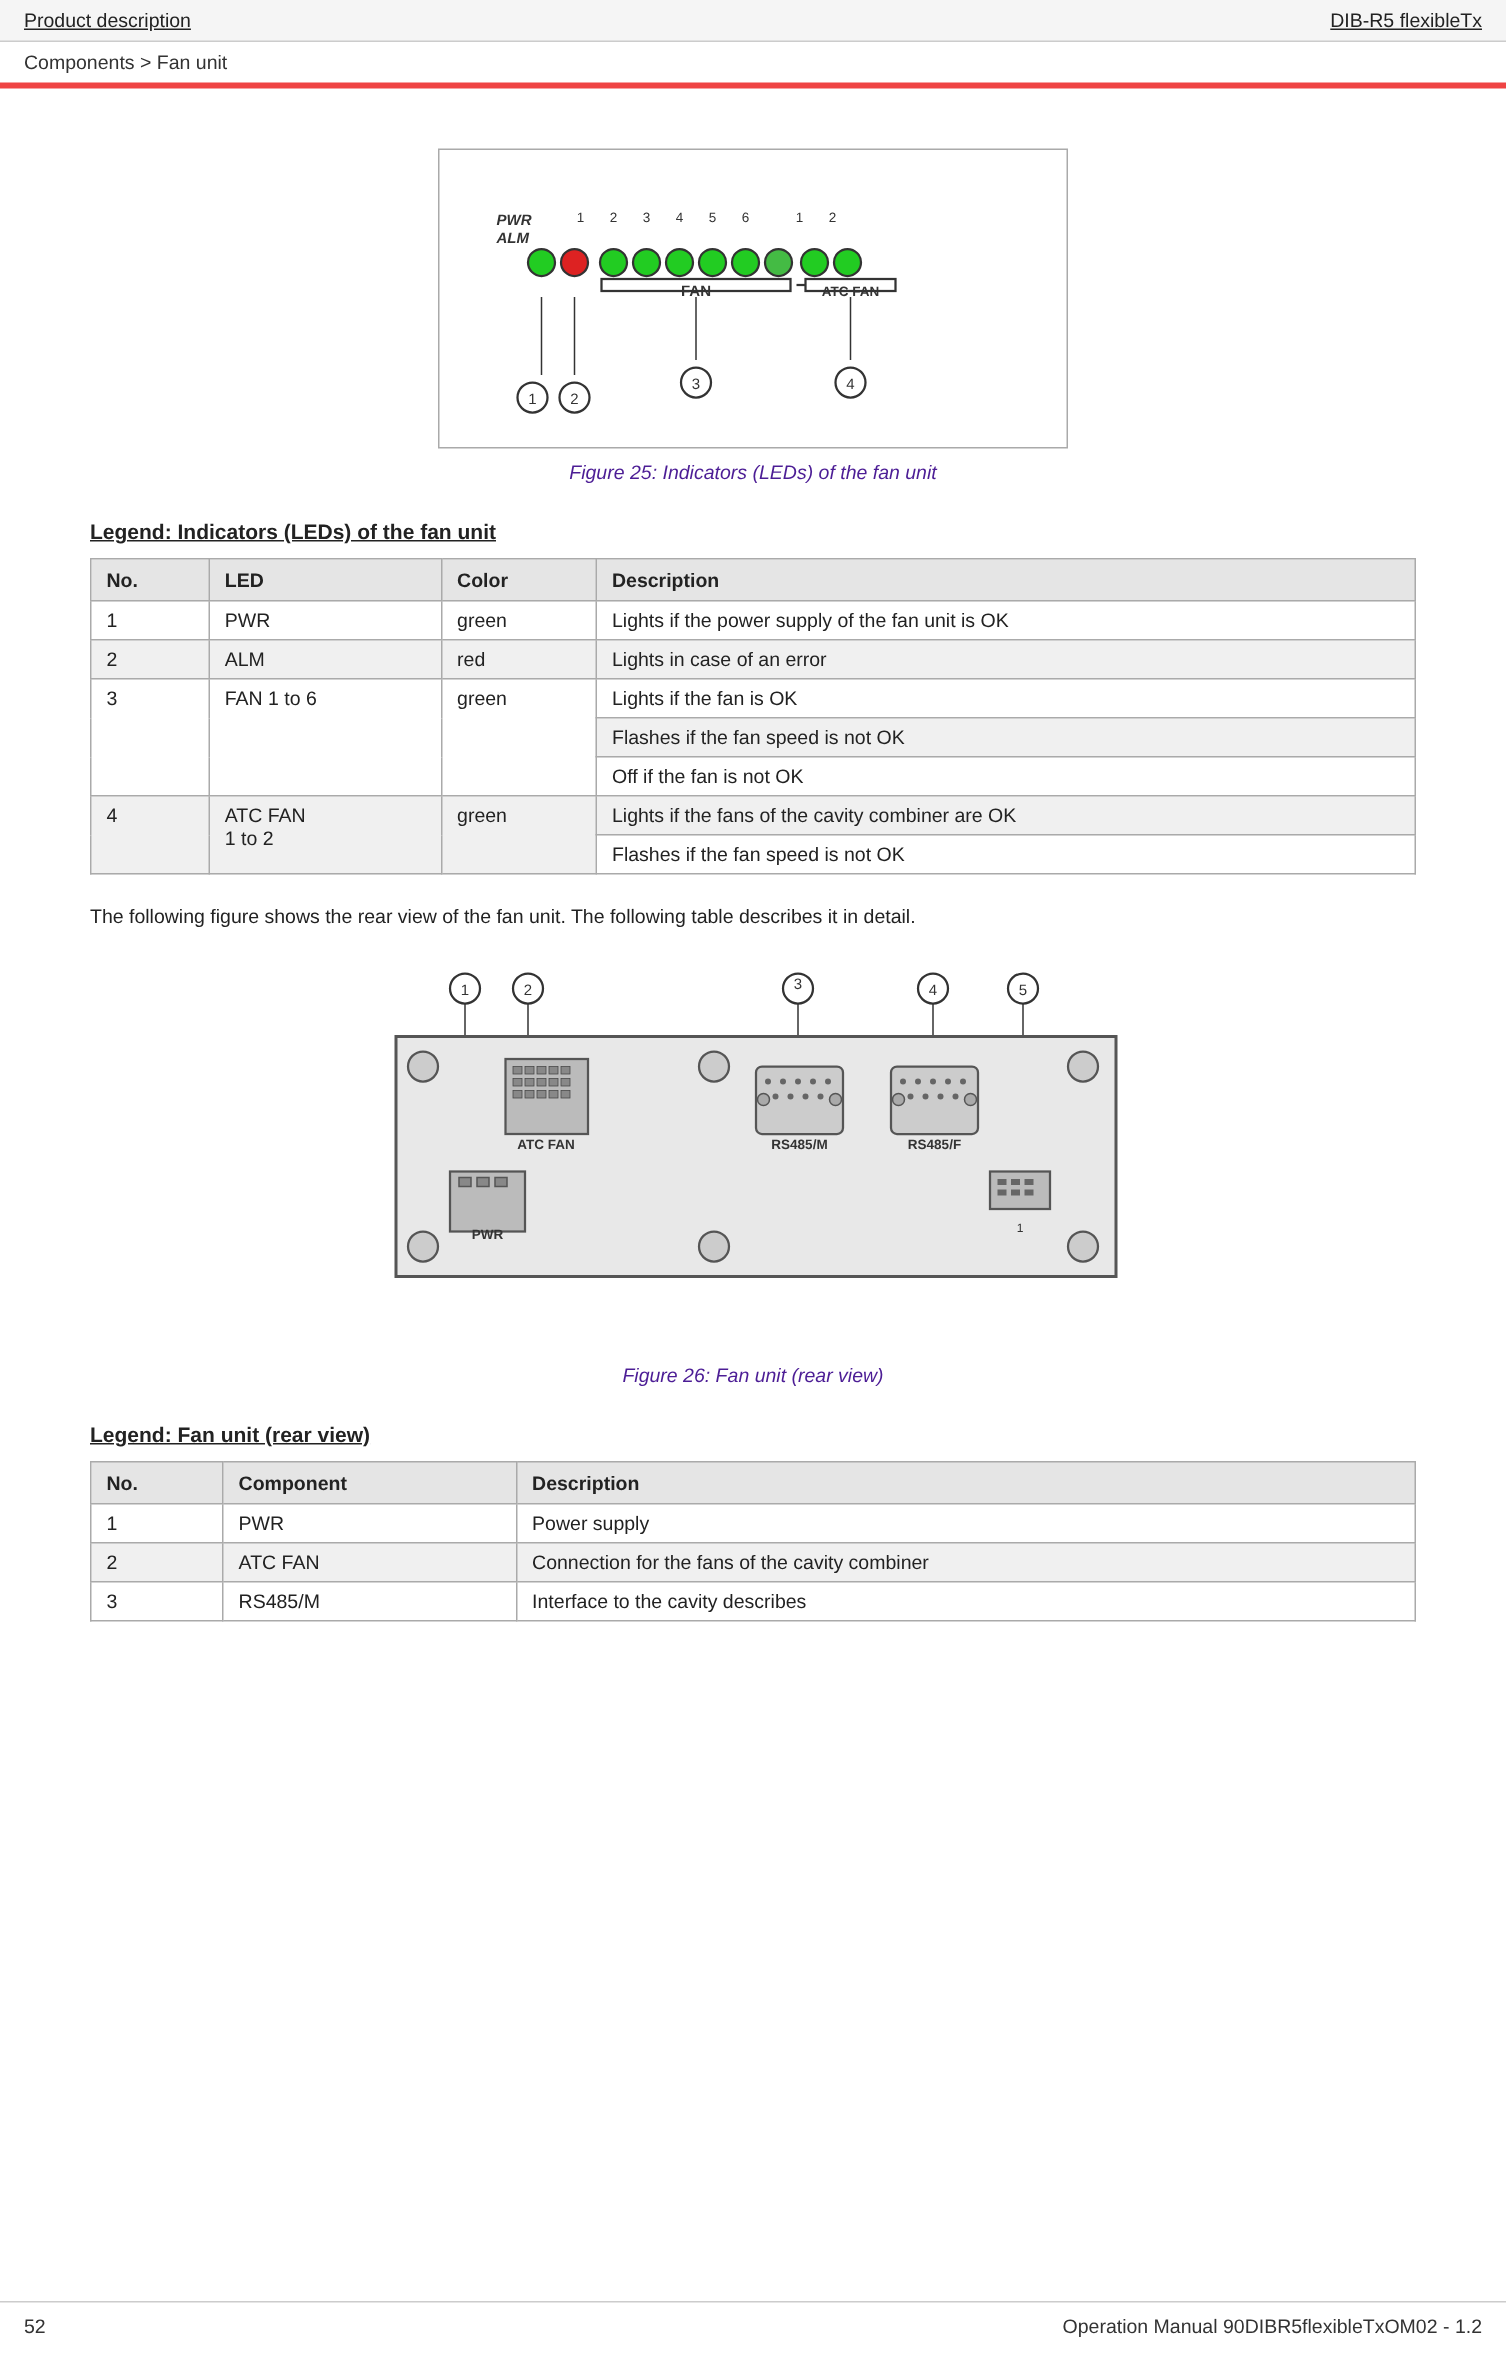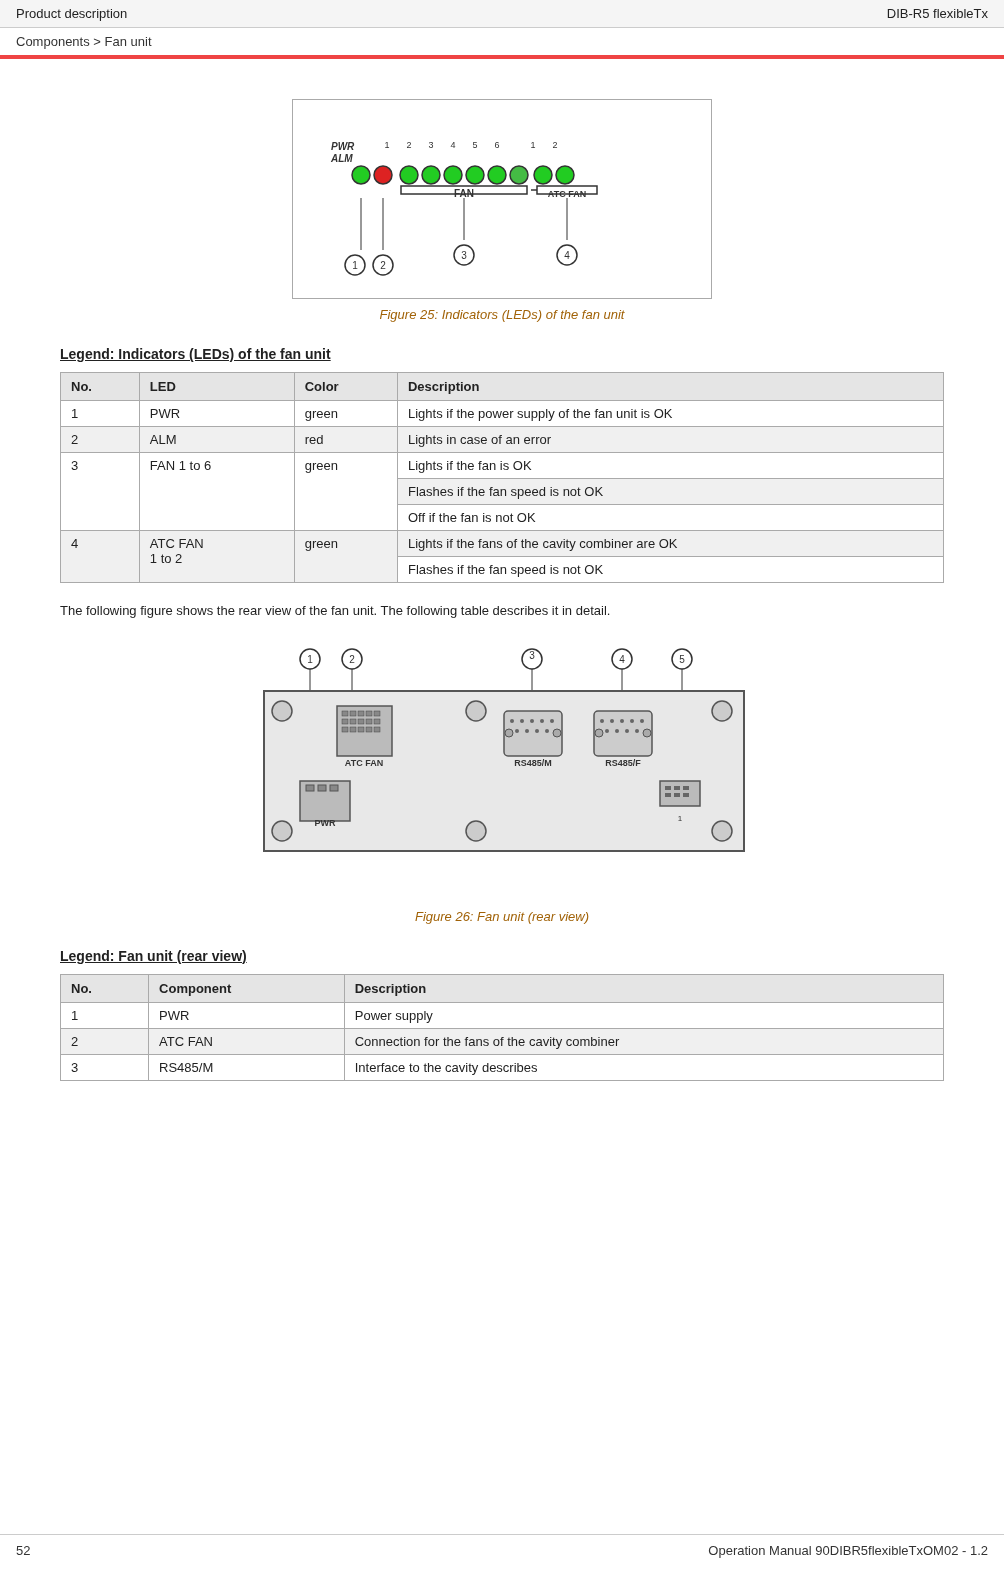--- a/index.html
+++ b/index.html
@@ -13,20 +13,21 @@
       position: relative;
     }
 
     .header {
       display: flex;
       justify-content: space-between;
       align-items: center;
       padding: 6px 16px;
       border-bottom: 1px solid #ccc;
       background: #f5f5f5;
+      text-decoration: underline;
     }
 
     .breadcrumb {
       padding: 6px 16px;
       font-size: 13px;
       color: #333;
       border-bottom: 4px solid #ef4444;
     }
 
     .content {
@@ -37,21 +38,21 @@
     .figure-container {
       display: flex;
       flex-direction: column;
       align-items: center;
       margin: 20px 0 10px 0;
     }
 
     .figure-caption {
       font-style: italic;
       font-size: 13px;
-      color: #a16207;
+      color: #4c1d95;
       margin-top: 8px;
       text-align: center;
     }
 
     
     .legend-title {
       font-weight: bold;
       font-size: 14px;
       margin: 24px 0 10px 0;
       text-decoration: underline;

